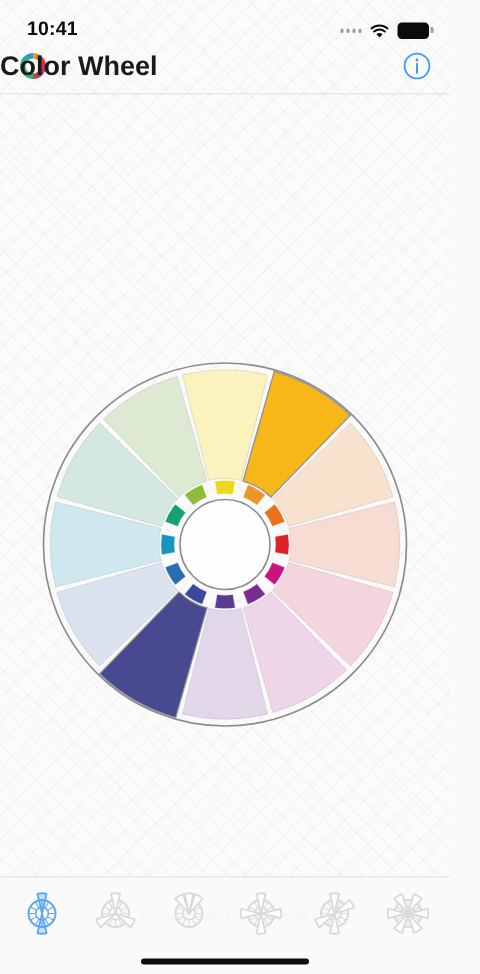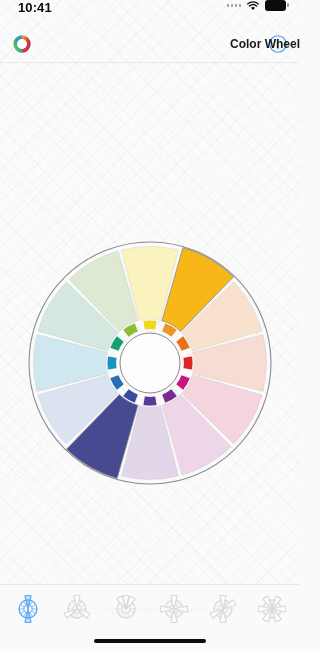--- a/index.html
+++ b/index.html
@@ -16,40 +16,40 @@
     position:absolute;inset:0;pointer-events:none;z-index:0;
     background-image:
       repeating-linear-gradient(45deg, rgba(0,0,0,.022) 0 1px, transparent 1px 9px),
       repeating-linear-gradient(-45deg, rgba(0,0,0,.022) 0 1px, transparent 1px 11px),
       repeating-linear-gradient(45deg, rgba(0,0,0,.013) 0 1px, transparent 1px 23px),
       repeating-linear-gradient(-45deg, rgba(0,0,0,.013) 0 1px, transparent 1px 19px);
   }
 
   
   .statusbar{
-    position:relative;z-index:3;height:26px;display:flex;align-items:flex-start;
+    position:relative;z-index:3;height:26px;display:flex;align-items:flex-end;
     justify-content:space-between;padding:0 14px 0 18px;box-sizing:border-box;
   }
   .sb-time{font-size:13px;font-weight:600;color:#0b0b0b;letter-spacing:.1px;}
   .sb-right{display:flex;align-items:center;gap:5px;}
   .sig-dots{display:flex;align-items:flex-end;gap:1.5px;}
   .sig-dots i{display:block;width:2.5px;height:2.5px;border-radius:50%;background:#9a9a9a;}
   .wifi{width:14px;height:11px;display:block;}
   .batt{position:relative;width:21px;height:10.5px;border-radius:3px;background:#0b0b0b;}
   .batt:after{content:"";position:absolute;right:-3px;top:3px;width:1.8px;height:4px;
     border-radius:0 1px 1px 0;background:rgba(0,0,0,.35);}
 
   
   .navbar{
     position:relative;z-index:3;height:36px;display:flex;align-items:center;
     padding:0 12px;box-sizing:border-box;
   }
   .nav-title{
-    position:absolute;left:0;right:0;text-align:right;
-    font-size:12px;font-weight:600;color:#1a1a1a;pointer-events:none;
+    position:absolute;left:0;right:0;text-align:left;
+    font-size:18px;font-weight:600;color:#1a1a1a;pointer-events:none;
   }
   .logo-icon{width:20px;height:20px;display:block;}
   .info-icon{width:20px;height:20px;display:block;margin-left:auto;}
   .navsep{position:relative;z-index:3;height:1px;background:rgba(0,0,0,.07);}
 
   
   .stage{position:relative;z-index:2;height:515px;}
   .wheel-wrap{position:absolute;left:50%;top:175px;transform:translateX(-50%);
     width:250px;height:250px;}
   .wheel{display:block;width:250px;height:250px;overflow:visible;}

